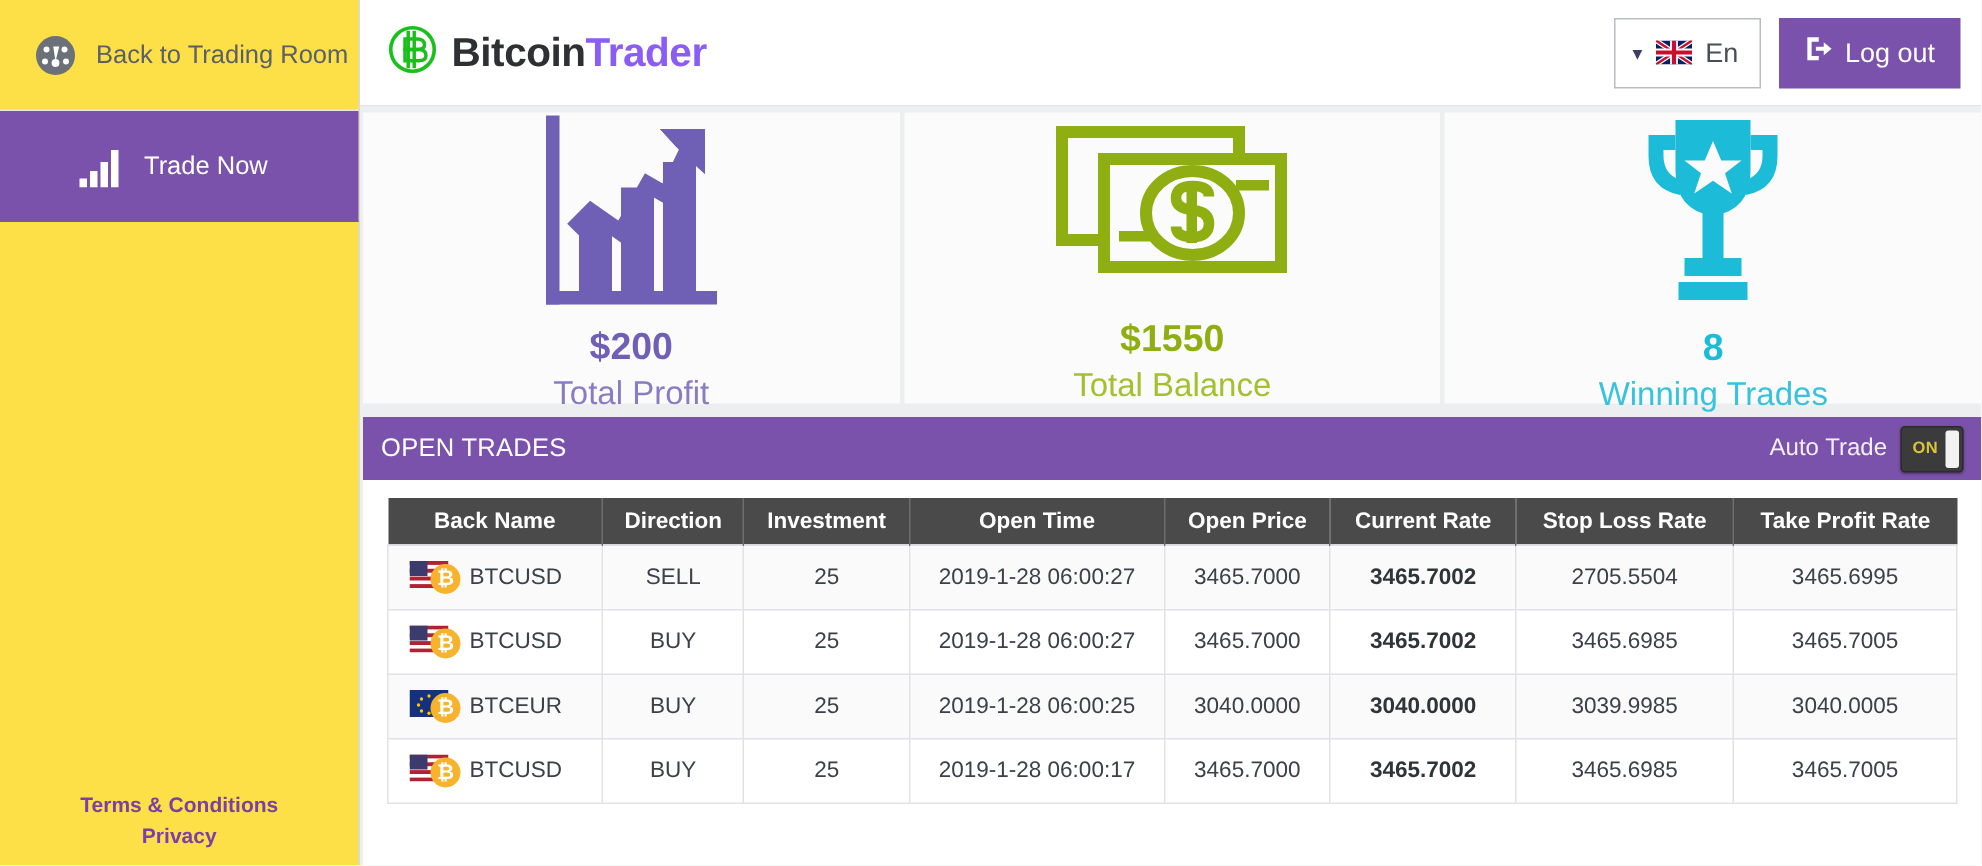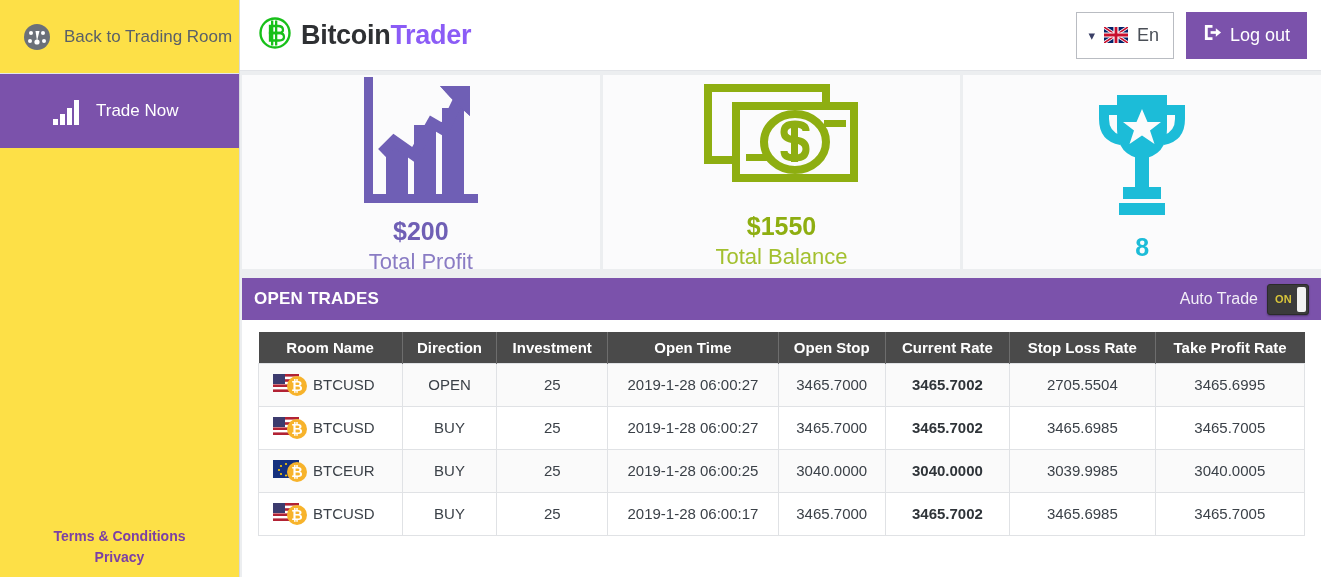--- a/index.html
+++ b/index.html
@@ -188,21 +188,21 @@
   .panel-head {
     background: #7b52ab;
     height: 42px;
     display: flex;
     align-items: center;
     padding: 0 12px 0 12px;
   }
   .panel-title {
     color: #ffffff;
     font-size: 17px;
-    font-weight: bold;
+    font-weight: normal;
     letter-spacing: 0.2px;
   }
   .panel-head-right {
     margin-left: auto;
     display: flex;
     align-items: center;
     gap: 9px;
   }
   .auto-trade-label { color: #f2eef7; font-size: 16px; }
   .toggle {
@@ -413,44 +413,45 @@
               <path d="M30 6 L80 6 L80 40 Q80 66 55 70 Q30 66 30 40 Z" fill="#1cbcd8"></path>
               <path d="M30 16 L12 16 L12 30 Q12 52 33 56 L33 46 Q22 42 22 30 L22 26 L30 26 Z" fill="#1cbcd8"></path>
               <path d="M80 16 L98 16 L98 30 Q98 52 77 56 L77 46 Q88 42 88 30 L88 26 L80 26 Z" fill="#1cbcd8"></path>
               <rect x="48" y="66" width="14" height="32" fill="#1cbcd8"></rect>
               <path d="M36 98 L74 98 L74 110 L36 110 Z" fill="#1cbcd8"></path>
               <rect x="32" y="114" width="46" height="12" fill="#1cbcd8"></rect>
               <path d="M55 20 L60.5 33 L74 33 L63 41.5 L67.5 55 L55 46.5 L42.5 55 L47 41.5 L36 33 L49.5 33 Z" fill="#fbfbfc"></path>
             </svg>
           </div>
           <div class="card-value" style="color:#1cbcd8">8</div>
+          <div class="card-label" style="color:#36c3dc">Winning Trades</div>
         </div>
       </section>
 
       <section class="panel">
         <div class="panel-head">
           <span class="panel-title">OPEN TRADES</span>
           <div class="panel-head-right">
             <span class="auto-trade-label">Auto Trade</span>
             <div class="toggle">
               <span class="toggle-text">ON</span>
               <span class="knob"></span>
             </div>
           </div>
         </div>
 
         <div class="table-wrap">
           <table class="trades">
             <thead>
               <tr>
-                <th>Room Name</th>
+                <th>Back Name</th>
                 <th>Direction</th>
                 <th>Investment</th>
                 <th>Open Time</th>
-                <th>Open Stop</th>
+                <th>Open Price</th>
                 <th>Current Rate</th>
                 <th>Stop Loss Rate</th>
                 <th>Take Profit Rate</th>
               </tr>
             </thead>
             <tbody id="trades-body">
                 <tr>
                   <td>
                     <div class="asset-cell">
                       <span class="asset-icons">
@@ -460,21 +461,21 @@
                           <rect width="26" height="2.6" y="5.2" fill="#b22234"></rect>
                           <rect width="26" height="2.6" y="10.4" fill="#b22234"></rect>
                           <rect width="26" height="2.6" y="15.4" fill="#b22234"></rect>
                           <rect width="12" height="10" fill="#3c3b6e"></rect>
                         </svg>
                         <span class="coin">₿</span>
                       </span>
                       <span class="asset-name">BTCUSD</span>
                     </div>
                   </td>
-                  <td>OPEN</td>
+                  <td>SELL</td>
                   <td>25</td>
                   <td>2019-1-28 06:00:27</td>
                   <td>3465.7000</td>
                   <td class="current-rate">3465.7002</td>
                   <td>2705.5504</td>
                   <td>3465.6995</td>
                 </tr>
                 <tr>
                   <td>
                     <div class="asset-cell">

